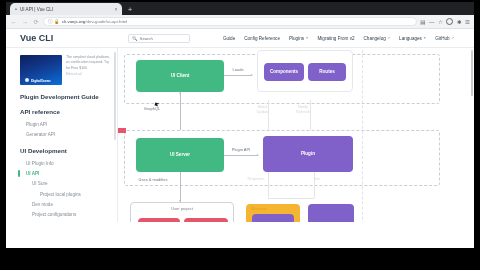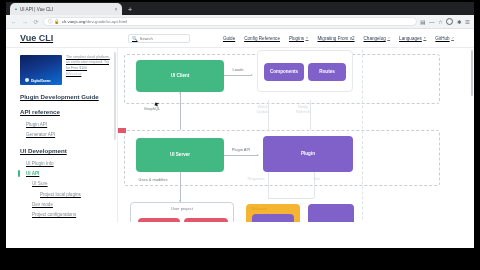--- a/index.html
+++ b/index.html
@@ -73,21 +73,20 @@
   .tbico { font-size: 5.5px; color: #5f6368; line-height: 6px; }
   .tbavatar {
     width: 7px; height: 7px; border-radius: 50%;
     border: 1px solid #5f6368;
   }
   
   .page {
     position: relative;
     height: 193px; background: #fff;
     overflow: hidden;
-    text-decoration: underline;
   }
   .pagehead {
     height: 19px;
     display: flex; align-items: center;
     border-bottom: 1px solid #eaecef;
     padding: 0 8px 0 14px;
   }
   .brand { font-size: 9px; color: #2c3e50; font-weight: bold; flex: 0 0 100px; }
   .searchwrap {
     flex: 0 0 62px; height: 9px; margin-left: 8px;

